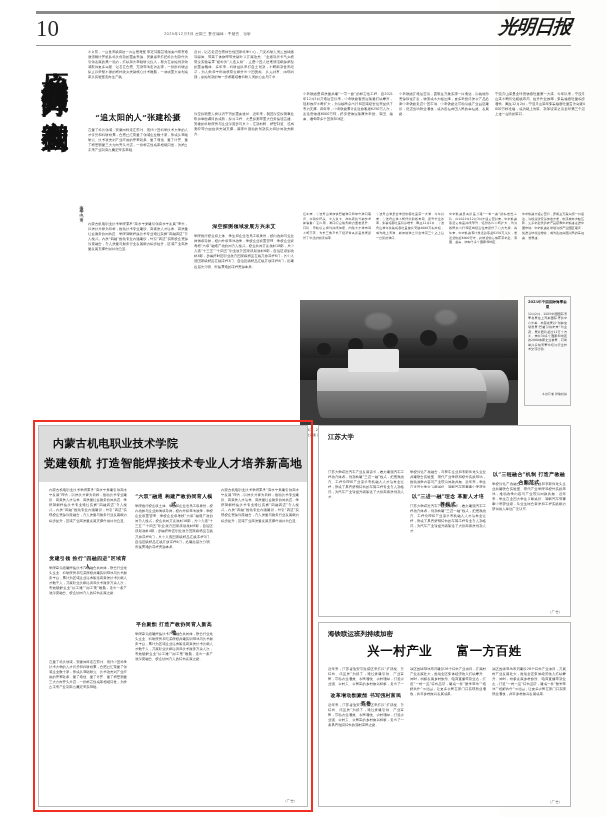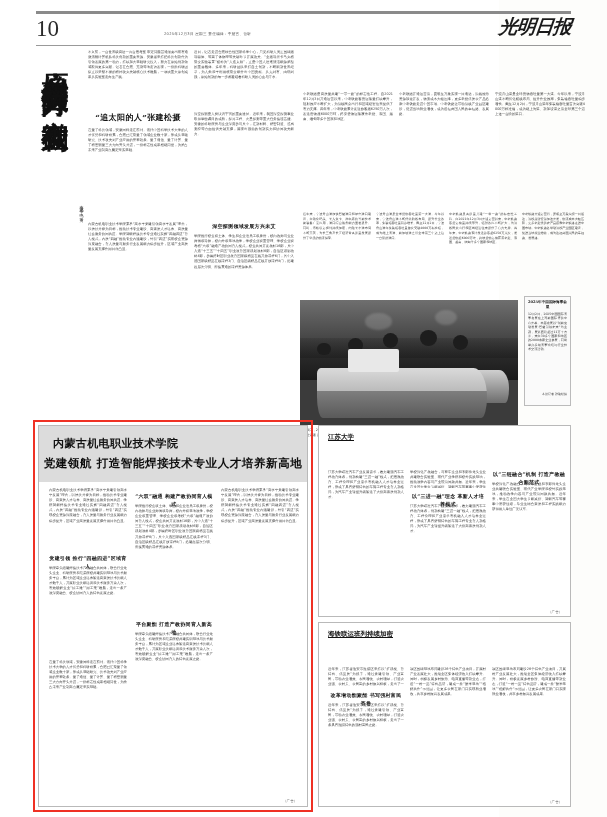--- a/index.html
+++ b/index.html
@@ -170,21 +170,21 @@
     position:absolute;left:318px;top:425px;width:253px;height:192px;
     border:1px solid #b9b9b9;background:#fff;box-sizing:border-box;
   }
   .box-c{
     position:absolute;left:318px;top:622px;width:253px;height:185px;
     border:1px solid #b9b9b9;background:#fff;box-sizing:border-box;
   }
   .bx-org{
     position:absolute;left:9px;top:7px;
     font-family:"DejaVu Serif","Liberation Serif",serif;
-    font-weight:700;font-size:6.5px;line-height:9px;color:#111;text-decoration:underline;
+    font-weight:700;font-size:6.5px;line-height:9px;color:#111;
   }
   .bx-title{
     position:absolute;left:0;top:18px;width:100%;text-align:center;
     font-family:"DejaVu Serif","Liberation Serif",serif;
     font-weight:700;font-size:12.5px;line-height:20px;color:#0d0d0d;letter-spacing:.5px;
   }
   .bx-sign{position:absolute;right:8px;bottom:2px;font-size:3.2px;color:#555;}
 </style>
 </head>
 <body>
@@ -326,20 +326,25 @@
     </div>
     <div class="subhead" style="position:absolute;left:173px;top:44px;width:74px;">以“三链融合”机制  打造产教融合新范式</div>
     <div class="col" style="left:173px;top:56px;width:74px;">
       <div class="body-text" style="height:128px;">学校深化产教融合，与整车企业和零部件龙头企业共建联合实验室、现代产业学院和校外实践基地，推动教学内容与产业前沿同频共振。近年来，学生在全国大学生节能减排、智能汽车等赛事中屡获佳绩，毕业生综合素质和工程实践能力获得用人单位广泛认可。</div>
     </div>
     <div class="bx-sign">（广 告）</div>
   </div>
 
   <div class="box-c">
     <div class="bx-org">海铁联运班列持续加密</div>
+    <div class="bx-title">
+      <span>兴一村产业</span>
+      &nbsp;&nbsp;&nbsp;
+      <span>富一方百姓</span>
+    </div>
     <div class="col" style="left:9px;top:44px;width:76px;">
       <div class="body-text" style="height:20px;">近年来，江苏省淮安市淮阴区坚持以“扩规模、育特色、优品质”为抓手，通过党建引领、产业富民，带动农业增效、农民增收、农村增绿，打造农业强、农村美、农民富的乡村振兴样板，走出了一条具有淮阴特色的强村富民之路。</div>
     </div>
     <div class="subhead" style="position:absolute;left:9px;top:68px;width:76px;">改革增动能聚能  书写强村富民答卷</div>
     <div class="col" style="left:9px;top:80px;width:76px;">
       <div class="body-text" style="height:98px;">近年来，江苏省淮安市淮阴区坚持以“扩规模、育特色、优品质”为抓手，通过党建引领、产业富民，带动农业增效、农民增收、农村增绿，打造农业强、农村美、农民富的乡村振兴样板，走出了一条具有淮阴特色的强村富民之路。</div>
     </div>
     <div class="col" style="left:91px;top:44px;width:76px;">
       <div class="body-text" style="height:134px;">该区围绕基地布局建设26个特色产业项目，开展村产业发展壮大，推动全区集体经济收入持续攀升。同时，积极发展乡村旅游、电商直播等新业态，打造“一村一品”特色品牌，建成一批“蟹米基地”“稻虾共作”示范园，让更多农民在家门口实现就业增收，共享乡村振兴发展成果。</div>
     </div>

